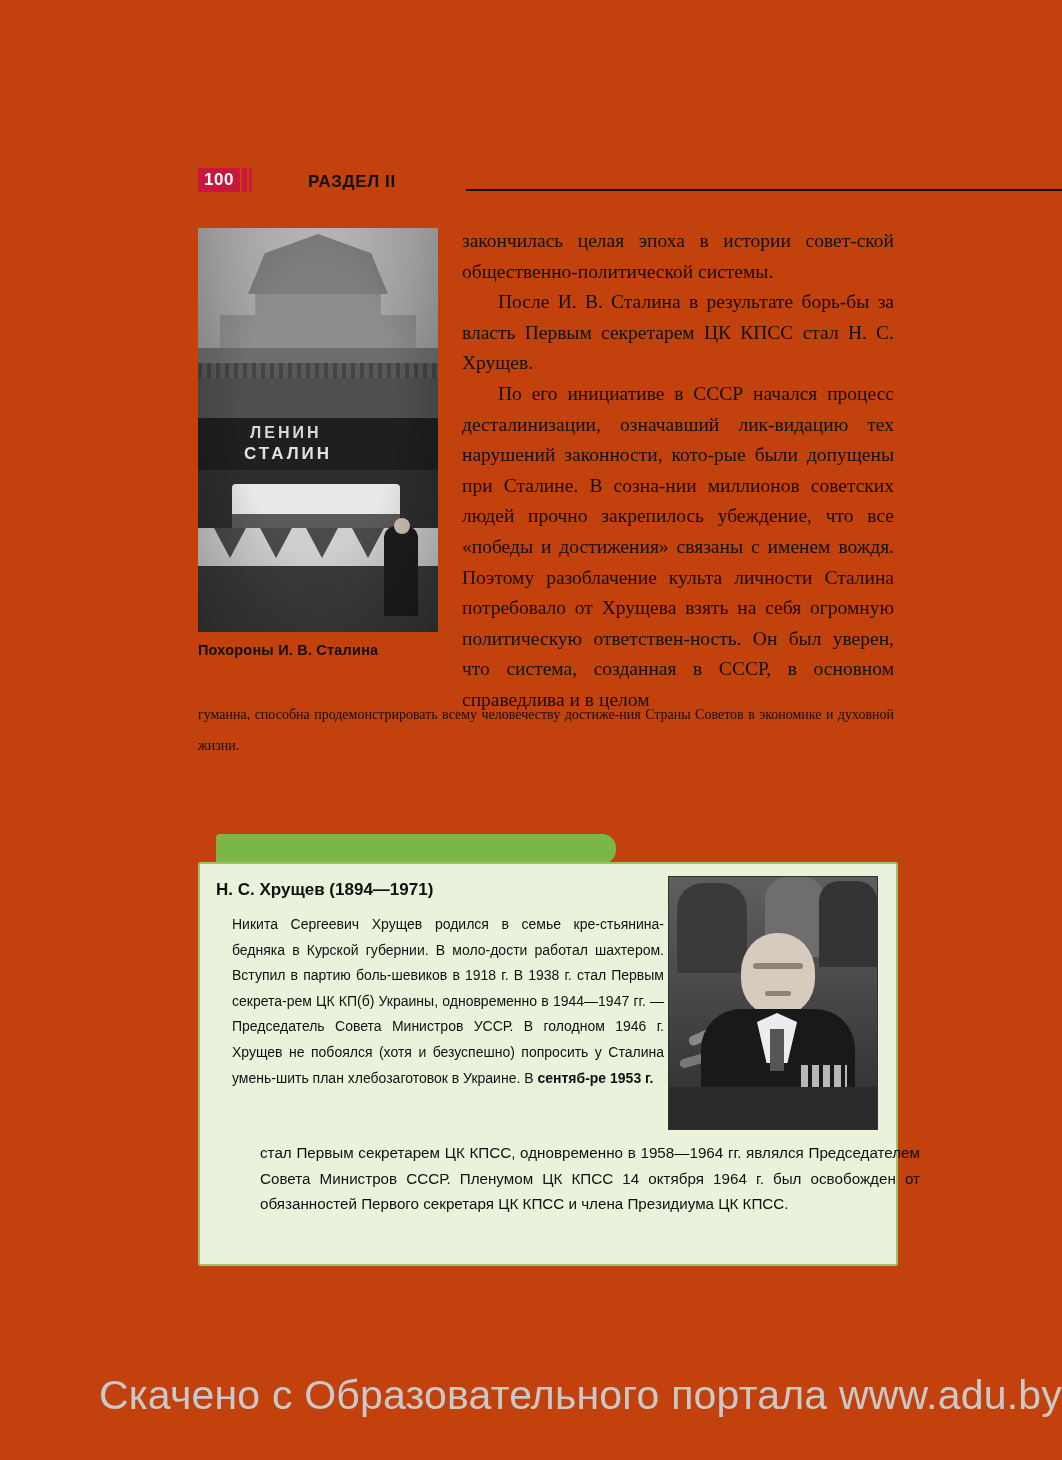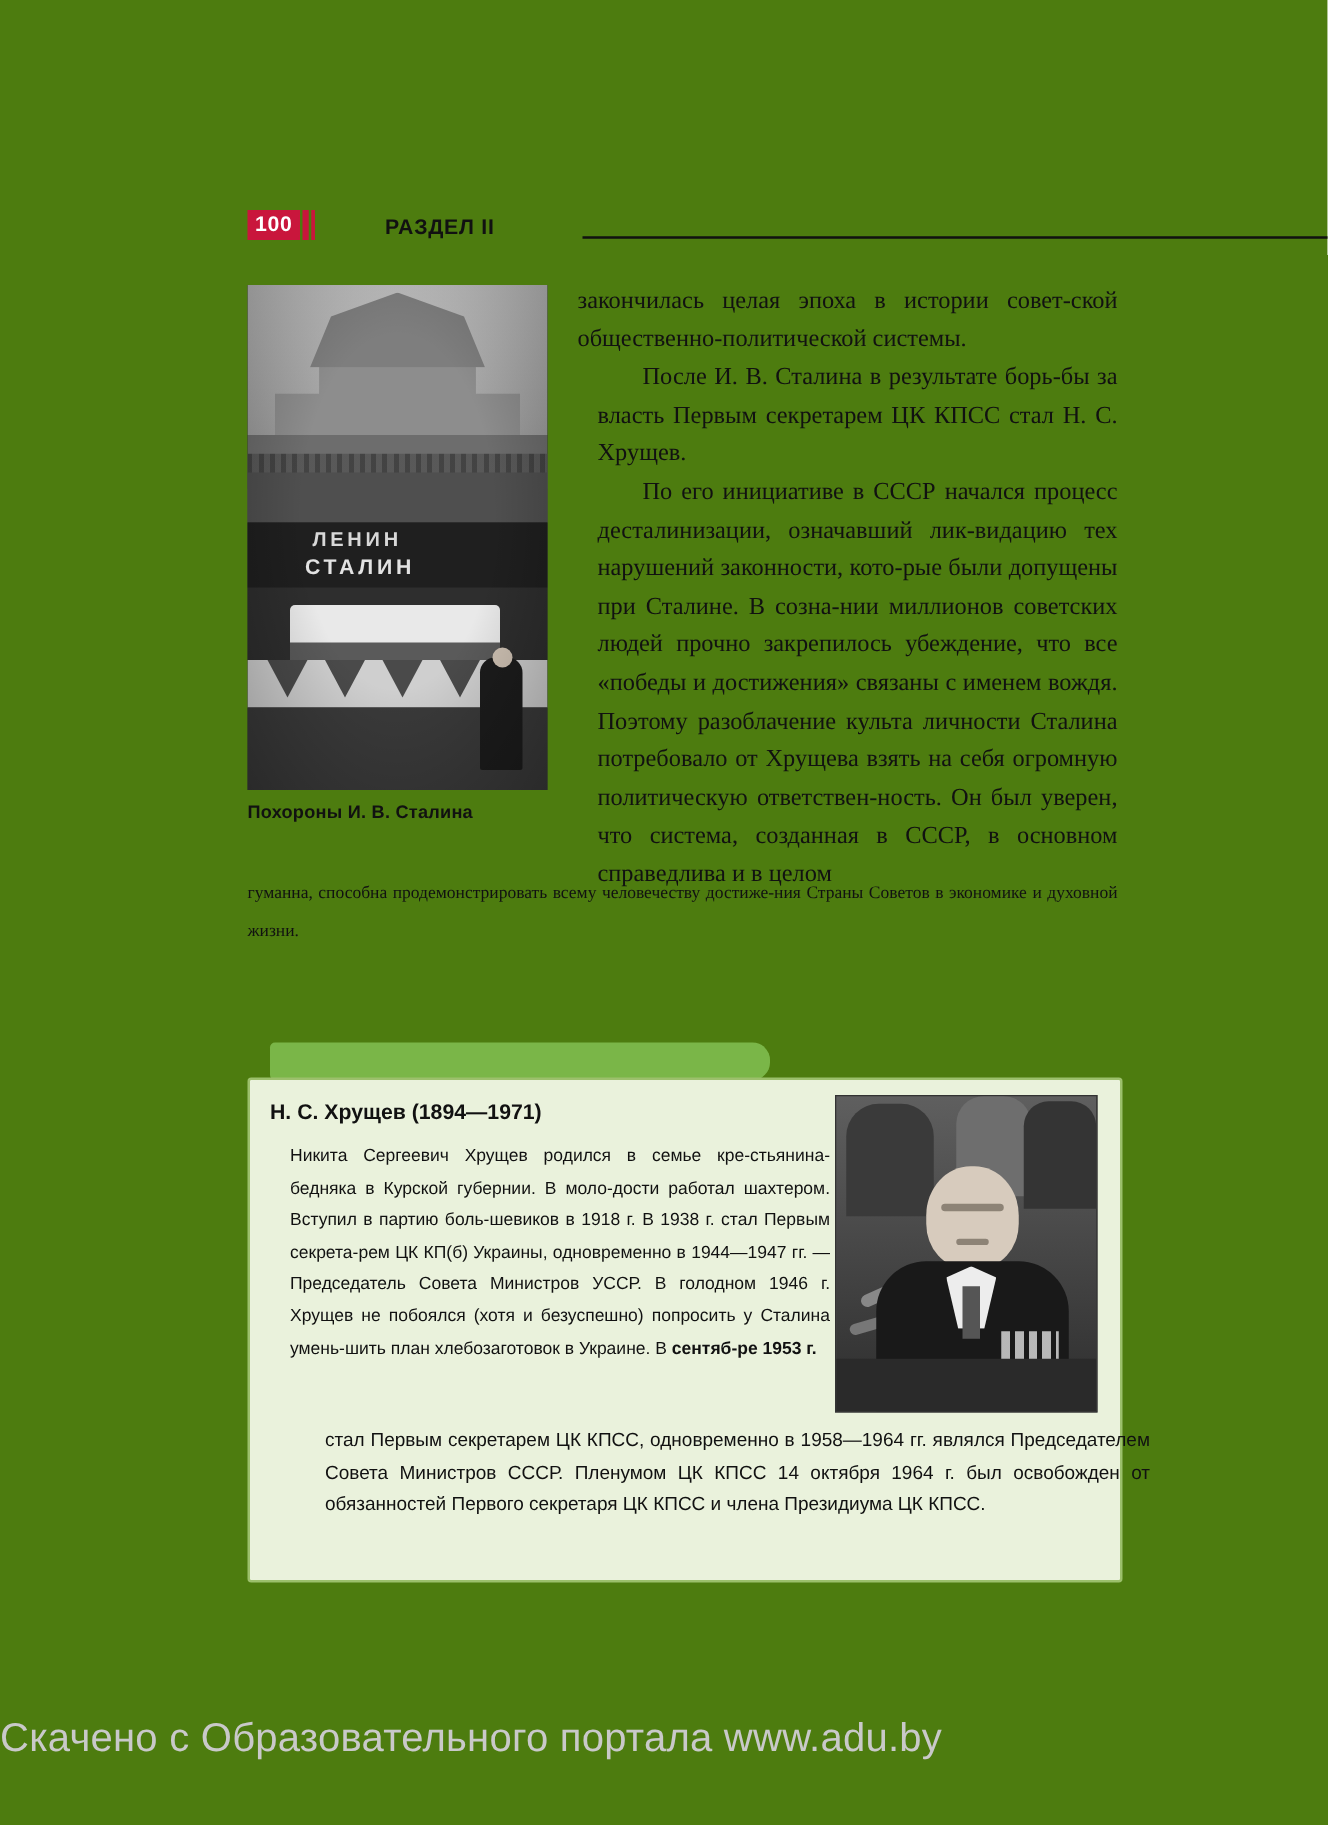--- a/index.html
+++ b/index.html
@@ -14,21 +14,21 @@
     font-family: "Liberation Serif", serif;
     color: #000;
     overflow: hidden;
   }
 
   .page {
     position: absolute;
     left: 0; top: 0;
     width: 1062px;
     height: 1460px;
-    background: #4d7c0f;
+    background: #c2410c;
   }
 
   
   .header {
     position: absolute;
     left: 198px;
     top: 168px;
     width: 700px;
     height: 26px;
   }
@@ -193,21 +193,21 @@
     position: absolute;
     left: 462px;
     top: 226px;
     width: 432px;
     font-size: 19.5px;
     line-height: 30.6px;
     text-align: justify;
     color: #111;
   }
   .col-right p { margin: 0; }
-  .col-right p.indent { text-indent: 36px; margin-left: 16px; }
+  .col-right p.indent { text-indent: 36px; }
 
   
   .col-full {
     position: absolute;
     left: 198px;
     top: 700px;
     width: 696px;
     font-size: 14px;
     line-height: 30.6px;
     text-align: justify;
@@ -353,23 +353,23 @@
     background: #777; border-radius: 5px;
     transform: rotate(-16deg);
   }
 
   
   .watermark {
     position: absolute;
     left: 0;
     top: 1372px;
     width: 1062px;
-    text-align: left;
-    font-family: "Liberation Sans", sans-serif;
-    font-size: 32px;
+    text-align: right;
+    font-family: "Liberation Sans", sans-serif;
+    font-size: 41px;
     color: #c9c9c9;
     letter-spacing: 0.2px;
   }
 </style>
 </head>
 <body>
 
 <div class="page">
 
   <div class="header">

